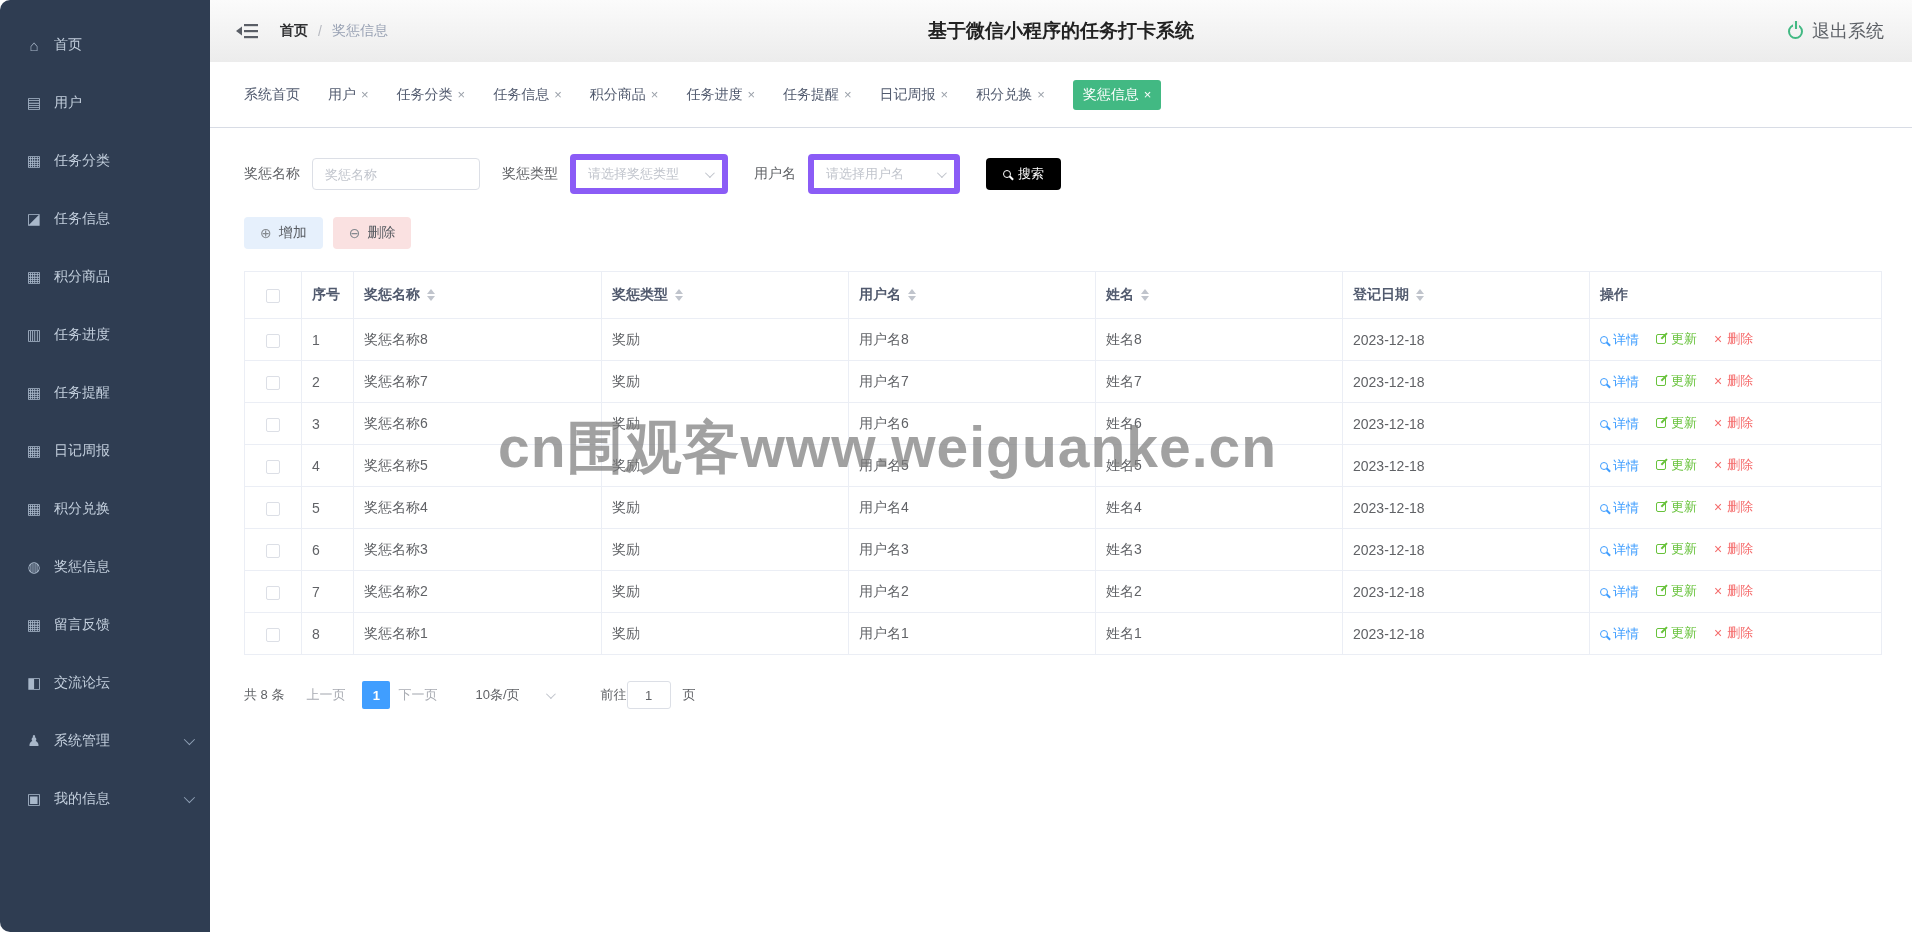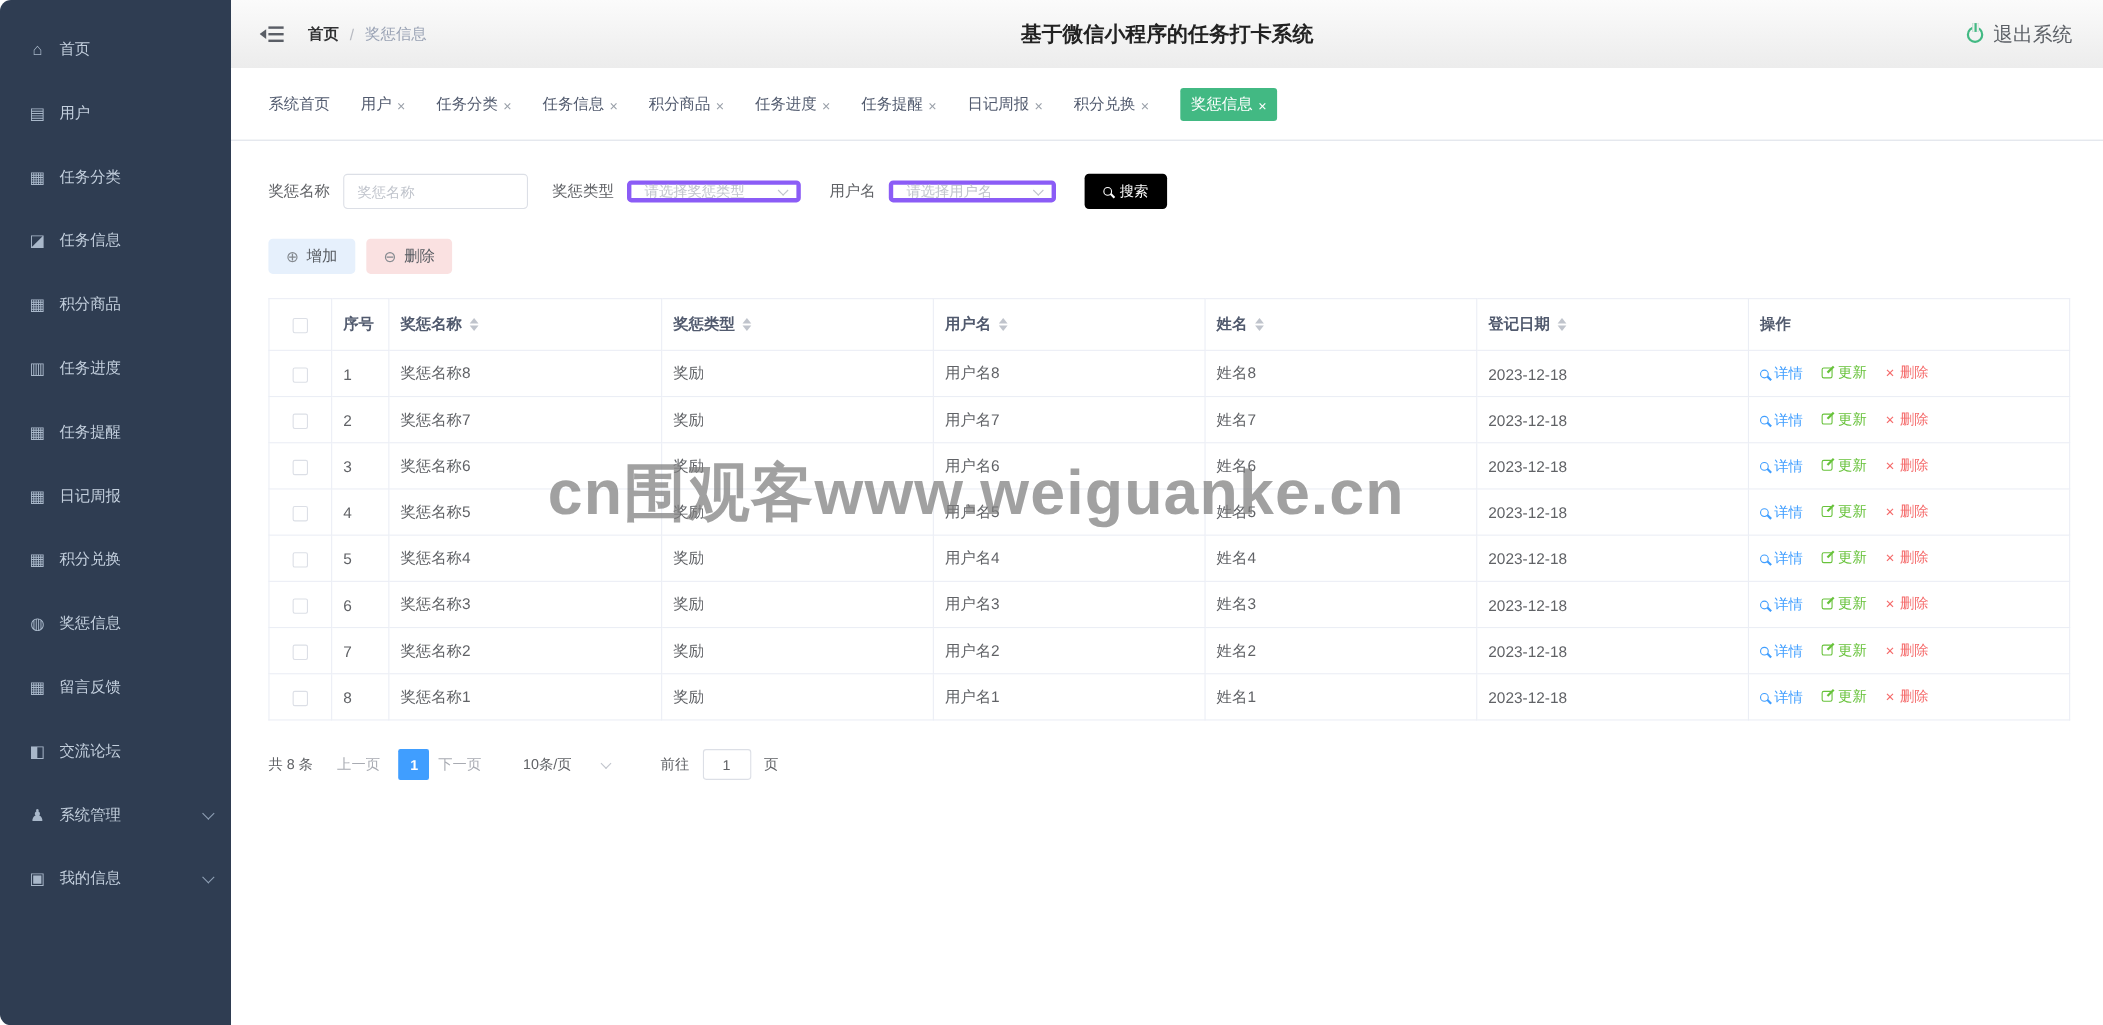--- a/index.html
+++ b/index.html
@@ -32,37 +32,37 @@
             font-size:18px; color:#5c6066; cursor:pointer; }
   .power { position:relative; width:15px; height:15px; border:2px solid #42b983; border-radius:50%; }
   .power::before { content:""; position:absolute; left:50%; top:-5px; transform:translateX(-50%);
                    width:2px; height:8px; background:#42b983;
                    border-left:2px solid #eeeeee; border-right:2px solid #eeeeee; }
 
   
   .tabbar { position:absolute; left:210px; right:0; top:62px; height:66px; background:#fff;
             border-bottom:1px solid #d8dce5; display:flex; align-items:center;
             padding-left:34px; gap:28px; }
-  .tab { display:flex; align-items:flex-end; gap:3px; font-size:14px; color:#515a6e;
+  .tab { display:flex; align-items:center; gap:3px; font-size:14px; color:#515a6e;
          cursor:pointer; white-space:nowrap; }
   .tab .tab-x { color:#9aa0a9; font-size:13px; margin-left:2px; }
   .tab.active { background:#42b983; color:#fff; padding:6px 10px; border-radius:3px; }
   .tab.active .tab-x { color:#fff; }
 
   
   .content { position:absolute; left:210px; top:128px; right:0; bottom:0;
              background:#fff; padding:0 30px 0 34px; }
 
   .filter-row { display:flex; align-items:center; margin-top:30px; height:32px; }
   .f-label { font-size:14px; color:#606266; margin-right:12px; white-space:nowrap; }
   .t-input { width:168px; height:32px; border:1px solid #dcdfe6; border-radius:4px;
              padding:0 12px; font-size:13px; color:#606266; outline:none; margin-right:22px;
              font-family:inherit; }
   .t-input::placeholder { color:#c0c4cc; }
-  .sel { height:20px; border:4px solid #8b5cf6; border-radius:4px; background:#fff;
+  .sel { height:40px; border:6px solid #8b5cf6; border-radius:4px; background:#fff;
          display:flex; align-items:center; padding:0 10px 0 12px; cursor:pointer; }
   .sel-text { font-size:13px; color:#c0c4cc; flex:1; white-space:nowrap; }
   .chev { width:7px; height:7px; border-right:1.5px solid #c0c4cc; border-bottom:1.5px solid #c0c4cc;
           transform:rotate(45deg) translateY(-2px); margin-left:10px; flex:none; }
   .sel-type { width:158px; margin-right:26px; }
   .sel-user { width:152px; margin-right:26px; }
   .btn-search { height:32px; padding:0 17px; background:#000000; border:none; border-radius:4px;
                 color:#fff; font-size:13px; display:flex; align-items:center; gap:7px; cursor:pointer;
                 font-family:inherit; }
   .mag { position:relative; width:8px; height:8px; border:1.6px solid currentColor;
@@ -106,21 +106,21 @@
 
   
   .pag { display:flex; align-items:center; margin-top:26px; font-size:13px; color:#606266; height:28px; }
   .pag-total { margin-right:22px; }
   .pag-prev, .pag-next { color:#a8abb2; cursor:pointer; }
   .pag-prev { margin-right:17px;text-align:right; }
   .pag-next { margin-left:8px; margin-right:38px; }
   .pag-page { width:28px; height:28px; background:#409eff; color:#fff; border-radius:2px;
               display:flex; align-items:center; justify-content:center; font-weight:bold; cursor:pointer; }
   .pag-size { display:flex; align-items:center; gap:16px; margin-right:48px; cursor:pointer; }
-  .pag-goto { margin-right:12px; }
+  .pag-goto { }
   .goto-input { width:44px; height:28px; border:1px solid #dcdfe6; border-radius:3px;
                 text-align:center; font-size:13px; color:#606266; outline:none; margin-right:12px;
                 font-family:inherit; }
 
   
   .watermark { position:absolute; left:498px; top:410px; z-index:6; pointer-events:none;
                font-size:57px; font-weight:bold; letter-spacing:1px;
                color:rgba(125,125,125,0.72); white-space:nowrap; }
 </style>
 </head>

